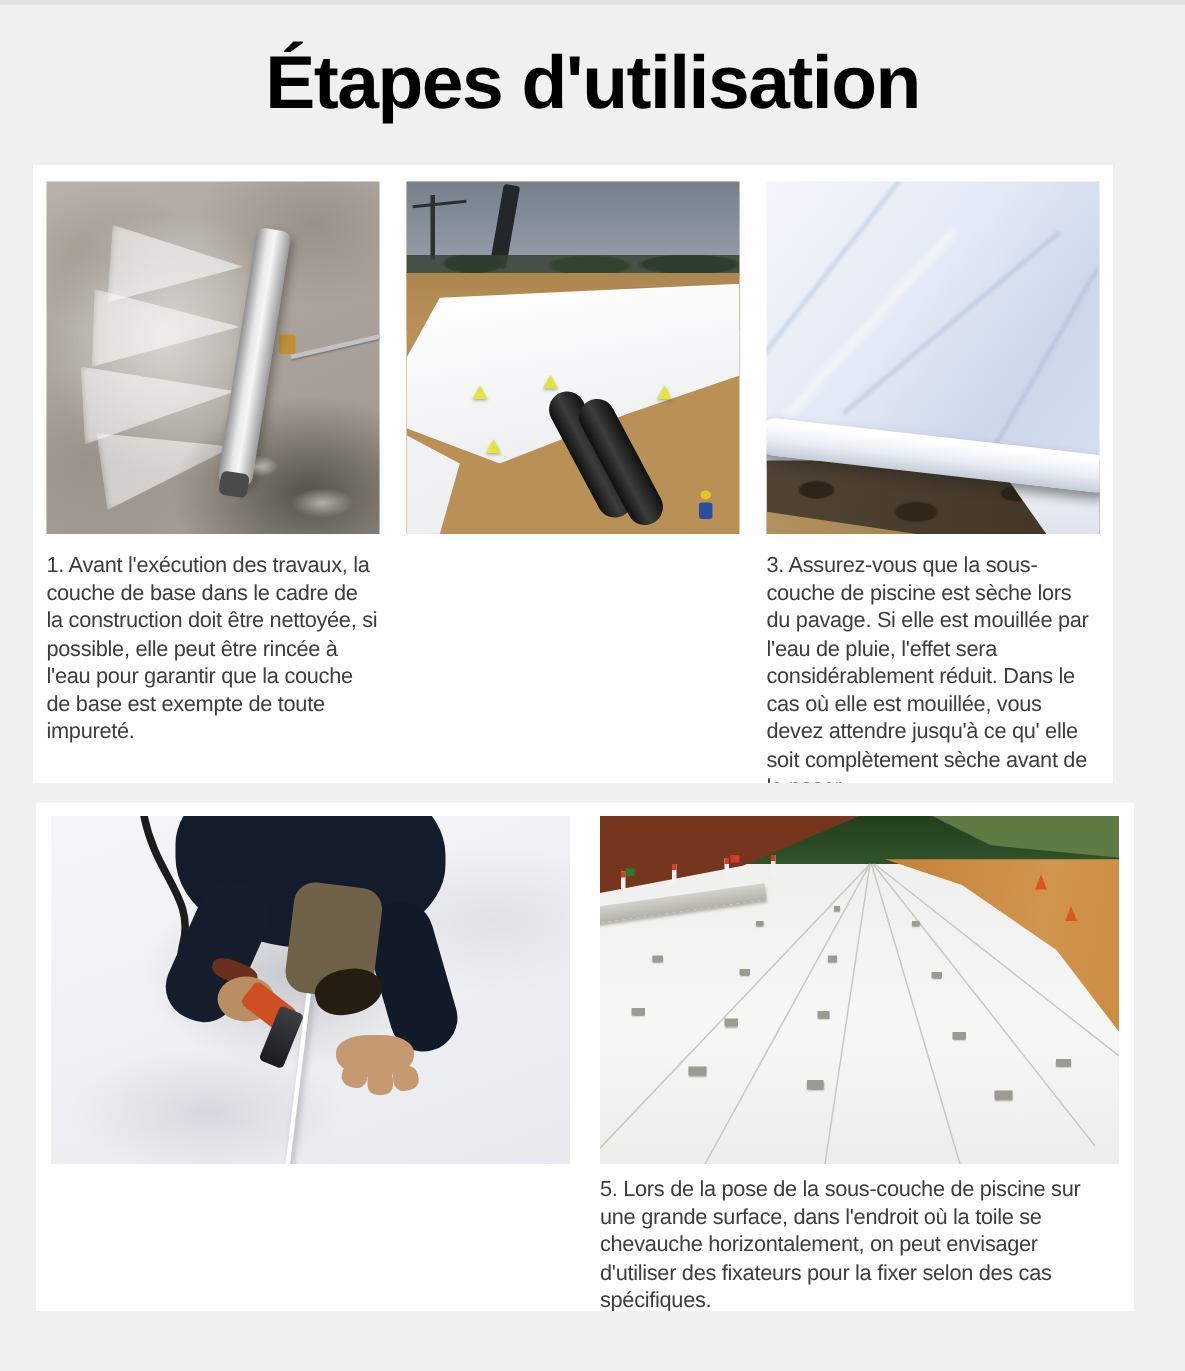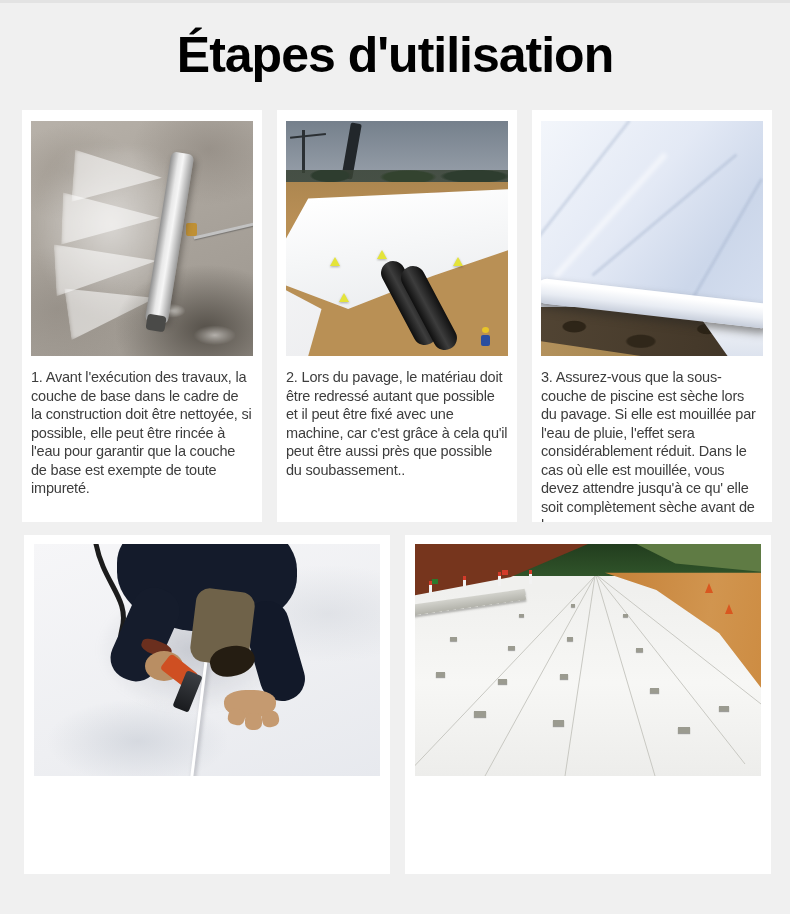--- a/index.html
+++ b/index.html
@@ -9,21 +9,21 @@
     font-family:"Liberation Sans", sans-serif;
     position:relative;
     overflow:hidden;
   }
   .top-edge { position:absolute; top:0; left:0; width:100%; height:3px; background:#e3e3e3; }
   h1.page-title {
     position:absolute; top:26px; left:0; width:100%;
     text-align:center; font-size:50px; font-weight:bold; color:#000000;
     letter-spacing:-1px;
   }
-  .row { position:absolute; display:flex; gap:15px; }
+  .row { position:absolute; display:flex; }
   .row-top { top:110px; left:22px; }
   .row-bottom { top:535px; left:24px; }
   .card {
     background:#ffffff;
     overflow:hidden;
   }
   .card-sm { width:240px; height:412px; padding:11px 9px 0 9px; }
   .card-lg { width:366px; height:339px; padding:9px 10px 0 10px; }
   .photo { position:relative; overflow:hidden; width:100%; }
   .photo-sm { height:235px; }
@@ -207,21 +207,20 @@
       <div class="abs p2-fabric-left"></div>
       <div class="abs p2-roll r1"></div>
       <div class="abs p2-roll r2"></div>
       <div class="abs p2-marker" style="left:20%; top:58%;"></div>
       <div class="abs p2-marker" style="left:41%; top:55%;"></div>
       <div class="abs p2-marker" style="left:75%; top:58%;"></div>
       <div class="abs p2-marker" style="left:24%; top:73%;"></div>
       <div class="abs p2-worker-body"></div>
       <div class="abs p2-worker-hat"></div>
     </div>
-    <p class="step-text">2. Lors du pavage, le matériau doit être redressé autant que possible et il peut être fixé avec une machine, car c'est grâce à cela qu'il peut être aussi près que possible du soubassement..</p>
   </div>
 
   <div class="card card-sm">
     <div class="photo photo-sm p3">
       <div class="abs p3-crease" style="left:10%; top:-10%; width:3px; height:90%; transform:rotate(38deg);"></div>
       <div class="abs p3-crease" style="left:55%; top:0%; width:3px; height:80%; transform:rotate(50deg);"></div>
       <div class="abs p3-crease" style="left:80%; top:20%; width:3px; height:70%; transform:rotate(30deg);"></div>
       <div class="abs p3-hl" style="left:30%; top:5%; width:5px; height:70%; transform:rotate(42deg);"></div>
       <div class="abs p3-soil"></div>
       <div class="abs p3-sand"></div>
@@ -291,14 +290,15 @@
       <div class="abs p5-brick" style="left:45%; top:26%; width:4px; height:3px;"></div>
       <div class="abs p5-brick" style="left:44%; top:40%; width:6px; height:4px;"></div>
       <div class="abs p5-brick" style="left:42%; top:56%; width:8px; height:5px;"></div>
       <div class="abs p5-brick" style="left:40%; top:76%; width:11px; height:6px;"></div>
       <div class="abs p5-brick" style="left:60%; top:30%; width:5px; height:3px;"></div>
       <div class="abs p5-brick" style="left:64%; top:45%; width:7px; height:4px;"></div>
       <div class="abs p5-brick" style="left:68%; top:62%; width:9px; height:5px;"></div>
       <div class="abs p5-brick" style="left:76%; top:79%; width:12px; height:6px;"></div>
       <div class="abs p5-brick" style="left:88%; top:70%; width:10px; height:5px;"></div>
     </div>
+    <p class="step-text">5. Lors de la pose de la sous-couche de piscine sur une grande surface, dans l'endroit où la toile se chevauche horizontalement, on peut envisager d'utiliser des fixateurs pour la fixer selon des cas spécifiques.</p>
   </div>
 </div>
 
 </body></html>

